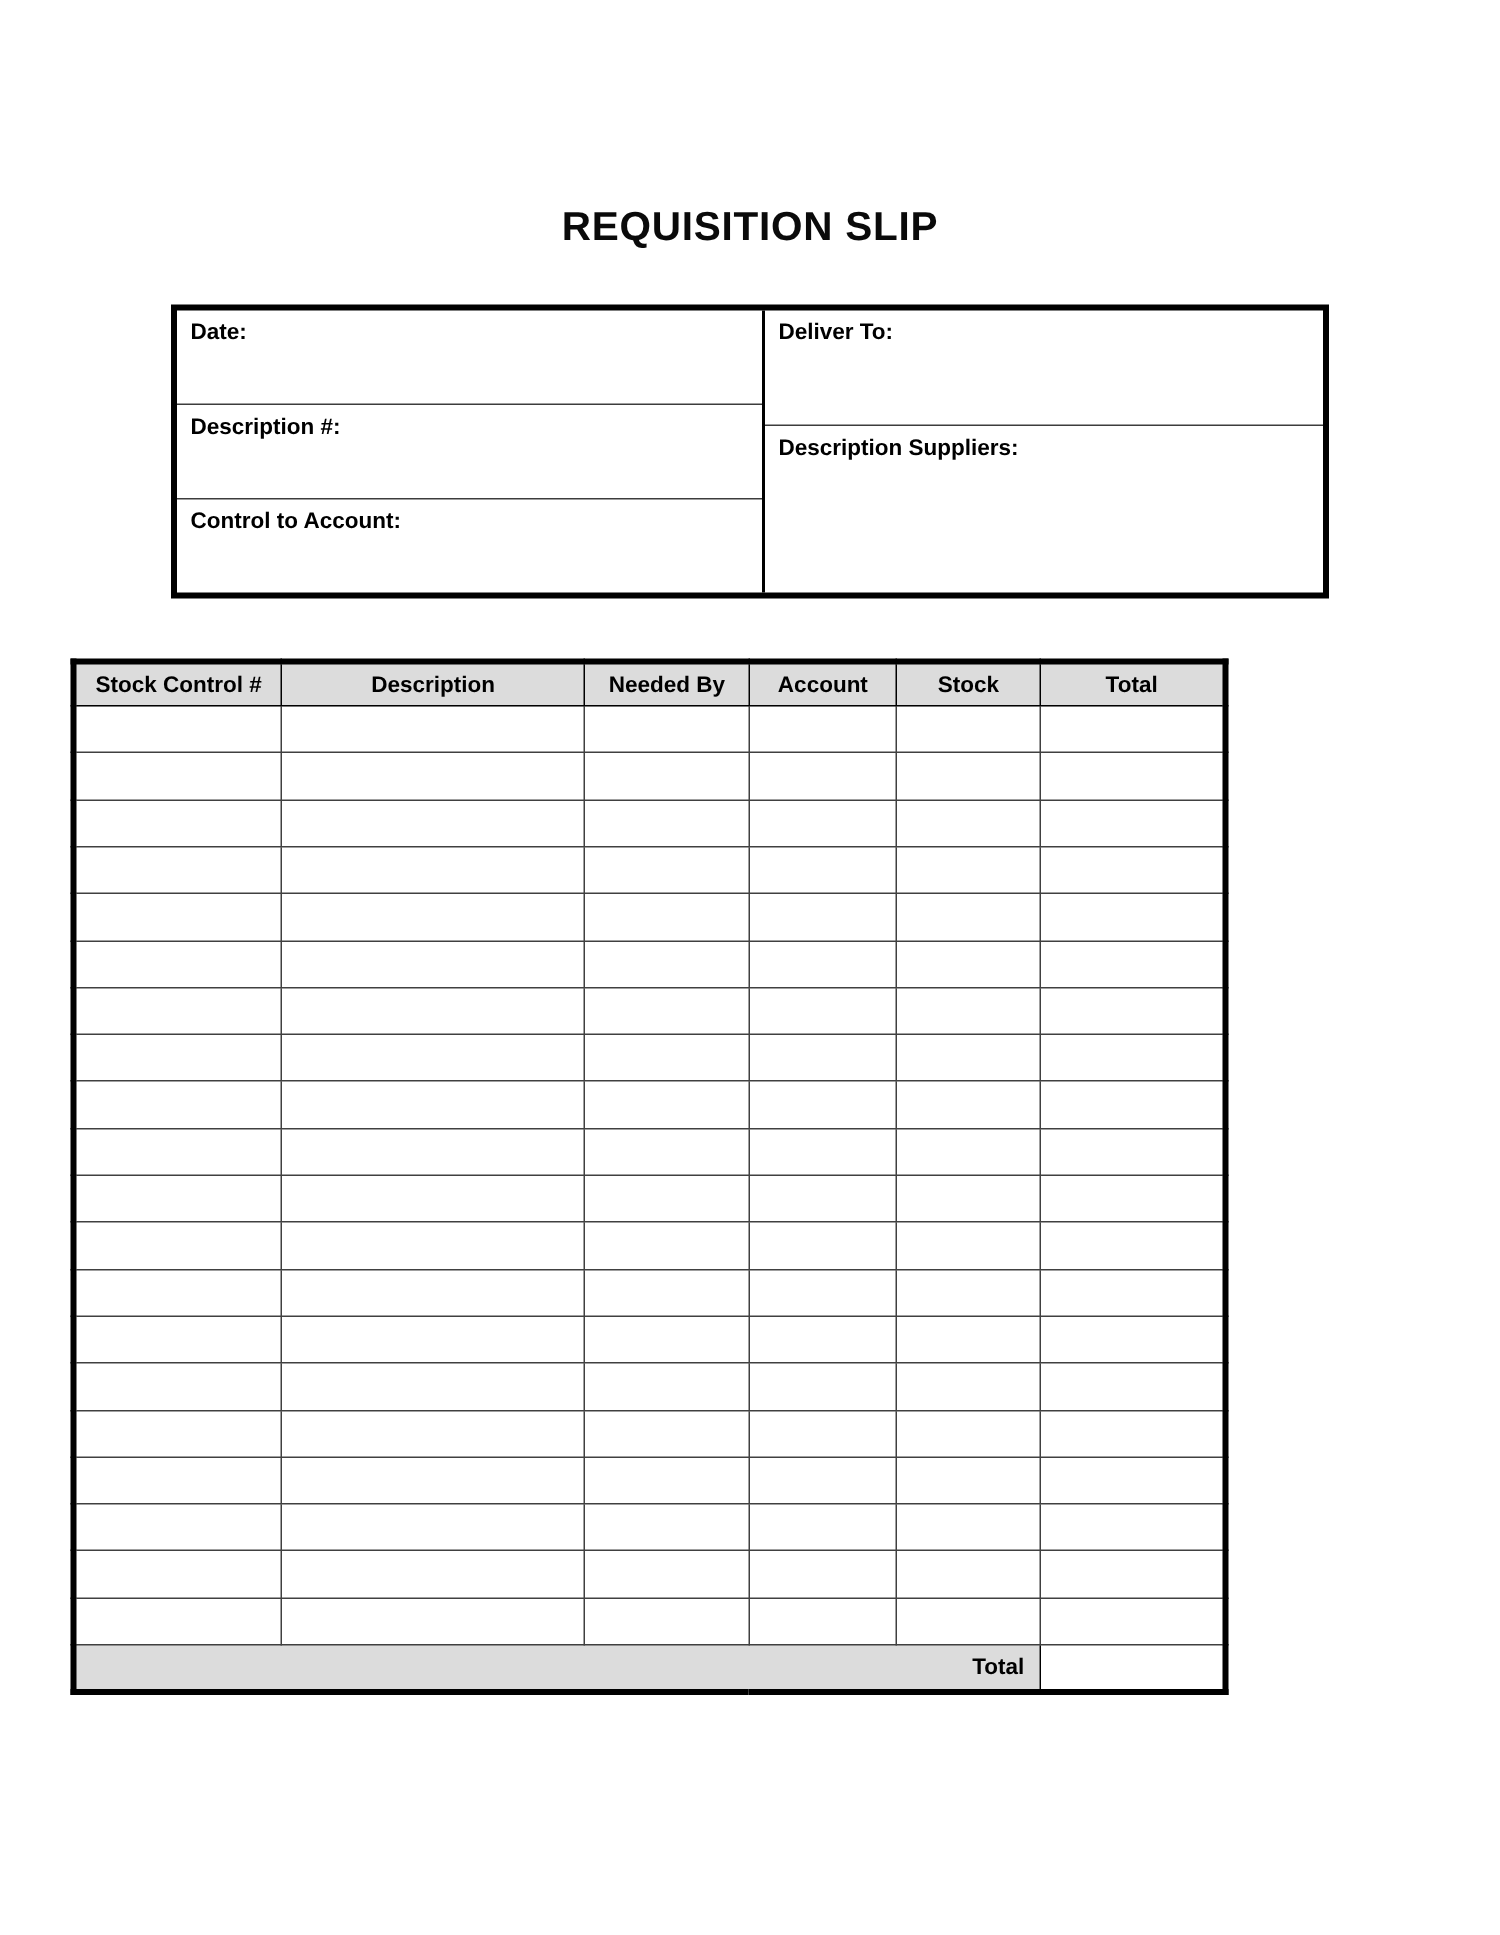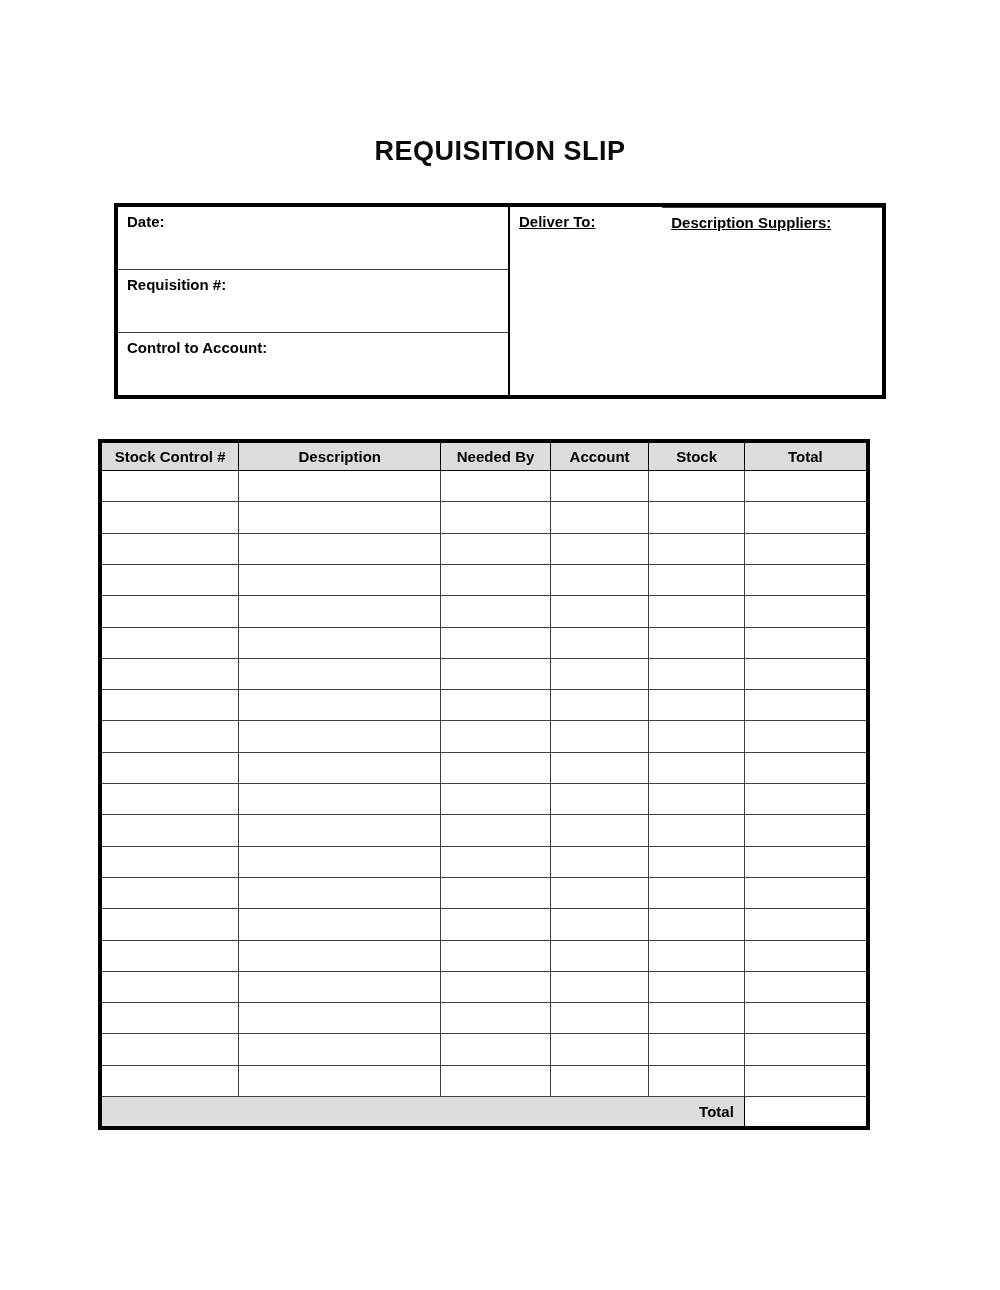--- a/index.html
+++ b/index.html
@@ -39,37 +39,37 @@
   .info-left {
     box-sizing: border-box;
     width: 392px;
     border-right: 2px solid #000000;
     display: flex;
     flex-direction: column;
   }
   .info-right {
     flex: 1;
     display: flex;
-    text-decoration: underline;
+    flex-direction: column;
   }
   .info-field {
     flex: 1;
     box-sizing: border-box;
     padding: 6px 8px 0 9px;
     font-size: 15px;
     font-weight: bold;
     line-height: 1.2;
   }
   .info-left .info-field + .info-field { border-top: 1px solid #3c3c3c; }
   .info-right .field-deliver-to { flex: 2; }
   .info-right .field-recommended-suppliers { flex: 3; border-top: 1px solid #3c3c3c; }
 
   
   .items-table {
-    margin: 40px 0 0 98px;
+    margin: 40px 0 0 47px;
     width: 772px;
     border-collapse: collapse;
     table-layout: fixed;
     border: 4px solid #000000;
     background: #ffffff;
   }
   .items-table th {
     background: #dcdcdc;
     font-size: 15px;
     font-weight: bold;
@@ -104,21 +104,21 @@
 <div class="page">
 
   <div class="doc-title">REQUISITION SLIP</div>
 
   <div class="info-box">
     <div class="info-left">
       <div class="info-field">
         <span>Date:</span>
       </div>
       <div class="info-field">
-        <span>Requisition #:</span>
+        <span>Description #:</span>
       </div>
       <div class="info-field">
         <span>Control to Account:</span>
       </div>
     </div>
     <div class="info-right">
       <div class="info-field field-deliver-to">
         <span>Deliver To:</span>
       </div>
       <div class="info-field field-recommended-suppliers">

